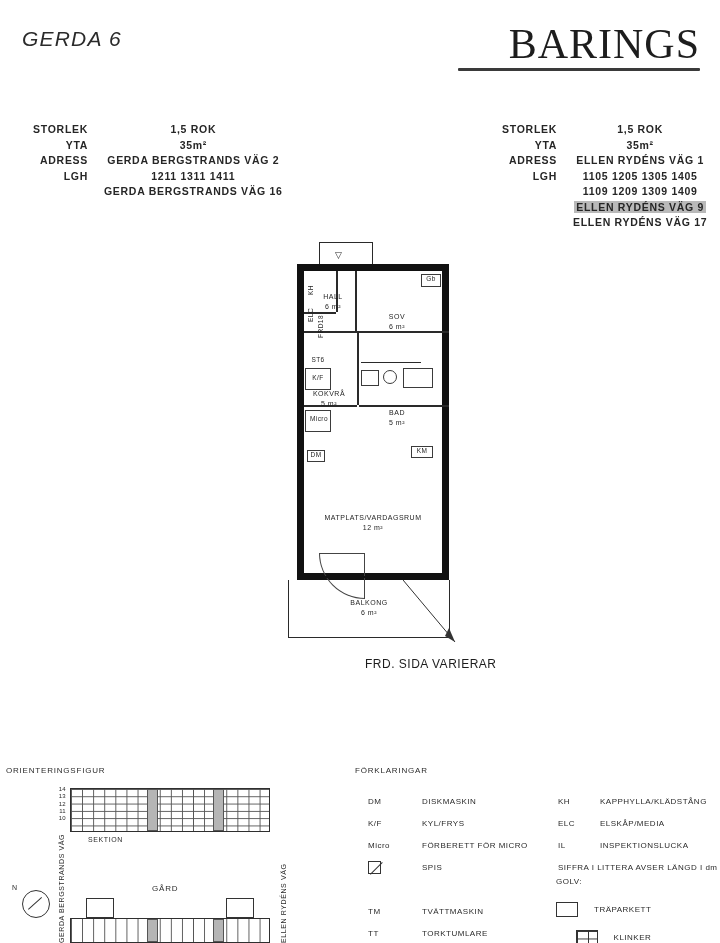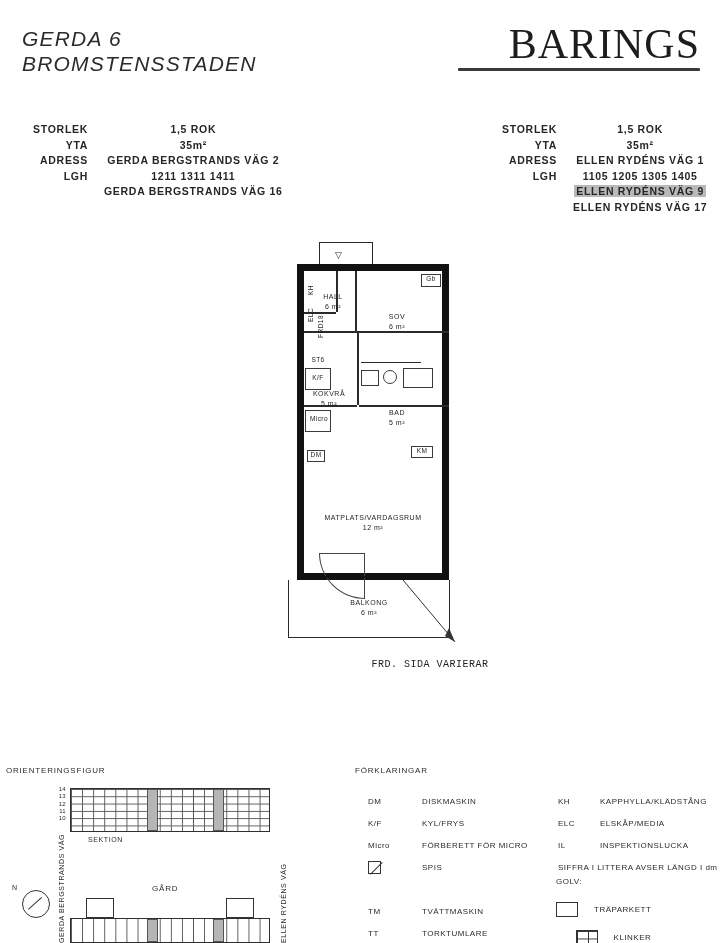--- a/index.html
+++ b/index.html
@@ -289,21 +289,20 @@
     background-size: 11.1px 100%;
   }
 </style>
 </head>
 <body>
 
 <div class="page">
 
   <div class="title-block">
     <div class="title-line">GERDA 6</div>
-    <div class="title-line">BROMSTENSSTADEN</div>
   </div>
 
   <div class="brand">
     <div class="brand-word">BARINGS</div>
     <div class="brand-rule"></div>
   </div>
 
   <div class="facts left">
     <table>
       <tbody>
@@ -342,20 +341,24 @@
         <td class="k">YTA</td>
         <td class="v">35m²</td>
       </tr>
       <tr>
         <td class="k">ADRESS</td>
         <td class="v">ELLEN RYDÉNS VÄG 1</td>
       </tr>
       <tr>
         <td class="k">LGH</td>
         <td class="v">1105  1205  1305  1405</td>
+      </tr>
+      <tr>
+        <td class="k"></td>
+        <td class="v">1109  1209  1309  1409</td>
       </tr>
       <tr>
         <td class="k"></td>
         <td class="v"><span class="hl">ELLEN RYDÉNS VÄG 9</span></td>
       </tr>
       <tr>
         <td class="k"></td>
         <td class="v">ELLEN RYDÉNS VÄG 17</td>
       </tr>
     </tbody>
@@ -432,21 +435,21 @@
       <span>6 m²</span>
     </div>
 
     <div class="door-arc" style="left:36px; top:303px; width:46px; height:46px; border-color:#444; border-radius:0 0 0 46px;"></div>
     <div class="thin" style="left:36px; top:326px; width:46px; height:2px; background:#111;"></div>
 
     <svg style="position:absolute; left:120px; top:330px;" width="70" height="80">
       <line x1="0" y1="0" x2="52" y2="62" stroke="#333" stroke-width="1"></line>
       <polygon points="52,62 42,56 46,48" fill="#333"></polygon>
     </svg>
-    <div class="lbl" style="left:82px; top:410px; width:130px; font-size:10px;font-family:Liberation Mono, monospace;">FRD. SIDA VARIERAR</div>
+    <div class="lbl" style="left:82px; top:410px; width:130px; font-size:12px;">FRD. SIDA VARIERAR</div>
   </div>
 
   <div class="sec-head orient">ORIENTERINGSFIGUR</div>
 
   <div class="sec-scale">
     <div>14</div>
     <div>13</div>
     <div>12</div>
     <div>11</div>
     <div>10</div>

